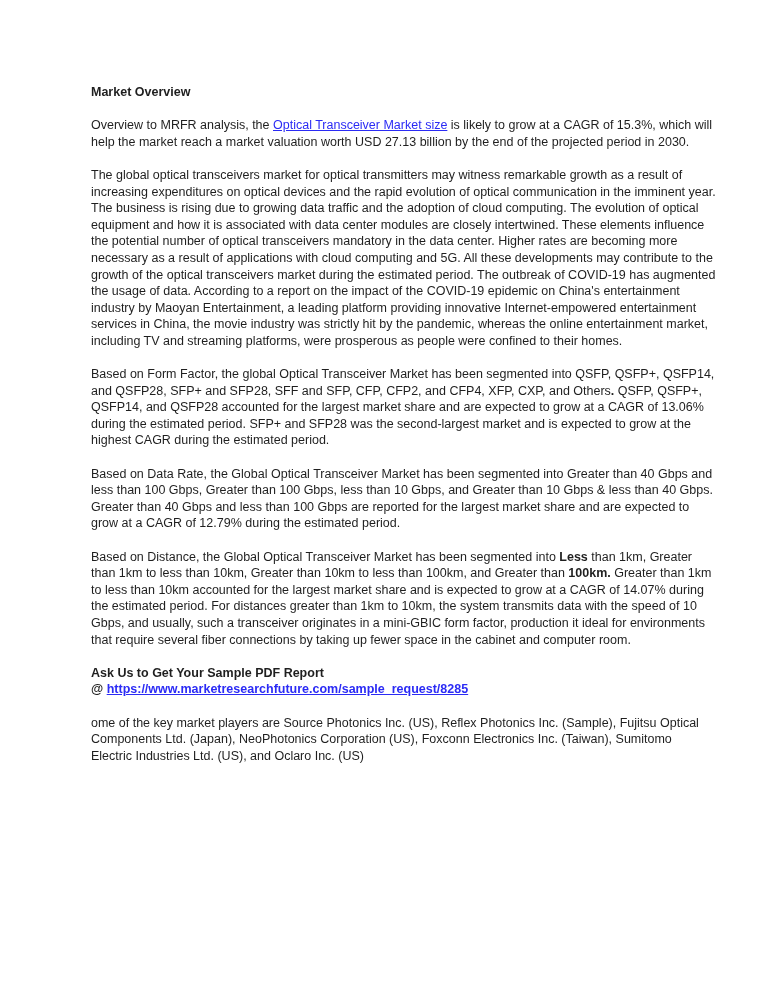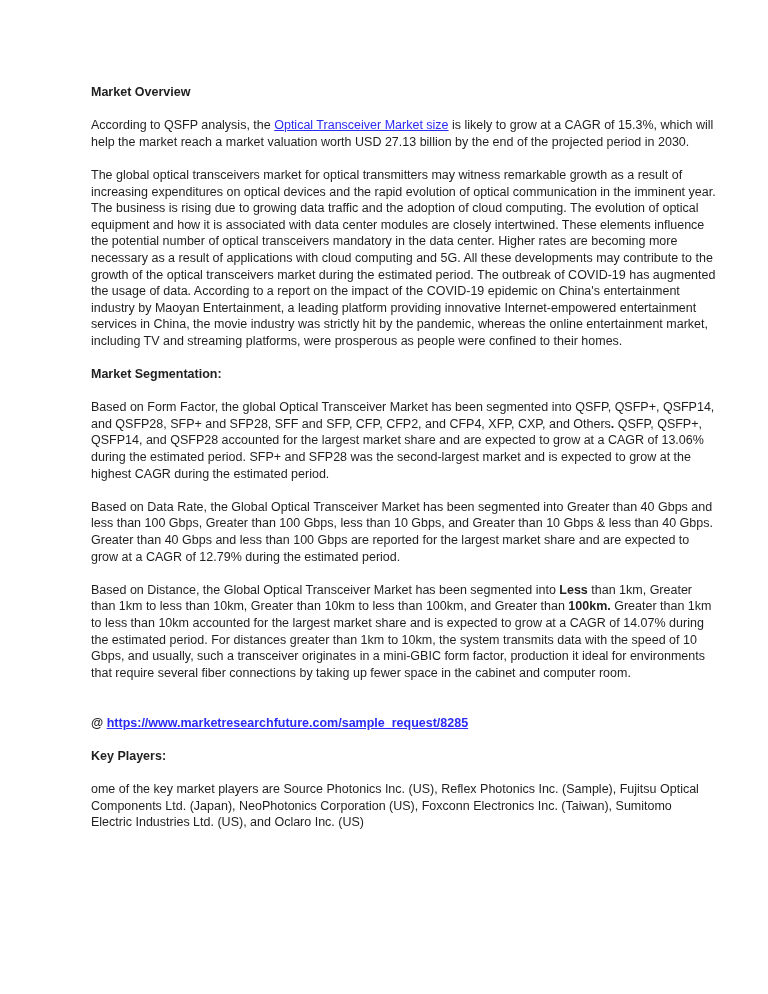--- a/index.html
+++ b/index.html
@@ -28,32 +28,30 @@
     margin-top: 48px;
   }
 </style>
 </head>
 <body>
 
 <div class="content">
 
   <p class="heading">Market Overview</p>
 
-  <p><span>According to QSFP analysis, the </span><a class="link">Optical Transceiver Market size</a><span> is likely to grow at a CAGR of 15.3%, which will help the market reach a market valuation worth USD 27.13 billion by the end of the projected period in 2030.</span></p>
+  <p><span>Overview to MRFR analysis, the </span><a class="link">Optical Transceiver Market size</a><span> is likely to grow at a CAGR of 15.3%, which will help the market reach a market valuation worth USD 27.13 billion by the end of the projected period in 2030.</span></p>
 
   <p>The global optical transceivers market for optical transmitters may witness remarkable growth as a result of increasing expenditures on optical devices and the rapid evolution of optical communication in the imminent year. The business is rising due to growing data traffic and the adoption of cloud computing. The evolution of optical equipment and how it is associated with data center modules are closely intertwined. These elements influence the potential number of optical transceivers mandatory in the data center. Higher rates are becoming more necessary as a result of applications with cloud computing and 5G. All these developments may contribute to the growth of the optical transceivers market during the estimated period. The outbreak of COVID-19 has augmented the usage of data. According to a report on the impact of the COVID-19 epidemic on China's entertainment industry by Maoyan Entertainment, a leading platform providing innovative Internet-empowered entertainment services in China, the movie industry was strictly hit by the pandemic, whereas the online entertainment market, including TV and streaming platforms, were prosperous as people were confined to their homes.</p>
 
-  <p class="heading">Market Segmentation:</p>
 
 
   <p><span>Based on Form Factor, the global Optical Transceiver Market has been segmented into QSFP, QSFP+, QSFP14, and QSFP28, SFP+ and SFP28, SFF and SFP, CFP, CFP2, and CFP4, XFP, CXP, and Others</span><span class="b">.</span><span> QSFP, QSFP+, QSFP14, and QSFP28 accounted for the largest market share and are expected to grow at a CAGR of 13.06% during the estimated period. SFP+ and SFP28 was the second-largest market and is expected to grow at the highest CAGR during the estimated period.</span></p>
 
   <p>Based on Data Rate, the Global Optical Transceiver Market has been segmented into Greater than 40 Gbps and less than 100 Gbps, Greater than 100 Gbps, less than 10 Gbps, and Greater than 10 Gbps &amp; less than 40 Gbps. Greater than 40 Gbps and less than 100 Gbps are reported for the largest market share and are expected to grow at a CAGR of 12.79% during the estimated period.</p>
 
   <p><span>Based on Distance, the Global Optical Transceiver Market has been segmented into </span><span class="b">Less</span><span> than 1km, Greater than 1km to less than 10km, Greater than 10km to less than 100km, and Greater than </span><span class="b">100km.</span><span> Greater than 1km to less than 10km accounted for the largest market share and is expected to grow at a CAGR of 14.07% during the estimated period. For distances greater than 1km to 10km, the system transmits data with the speed of 10 Gbps, and usually, such a transceiver originates in a mini-GBIC form factor, production it ideal for environments that require several fiber connections by taking up fewer space in the cabinet and computer room.</span></p>
 
-  <p><br><span class="b">@ </span><a class="link b">https://www.marketresearchfuture.com/sample_request/8285</a></p>
+  <p><span class="b">Ask Us to Get Your Sample PDF Report</span><br><span class="b">@ </span><a class="link b">https://www.marketresearchfuture.com/sample_request/8285</a></p>
 
-  <p class="heading">Key Players:</p>
 
   <p>ome of the key market players are Source Photonics Inc. (US), Reflex Photonics Inc. (Sample), Fujitsu Optical Components Ltd. (Japan), NeoPhotonics Corporation (US), Foxconn Electronics Inc. (Taiwan), Sumitomo Electric Industries Ltd. (US), and Oclaro Inc. (US)</p>
 
 </div>
 
 </body></html>

